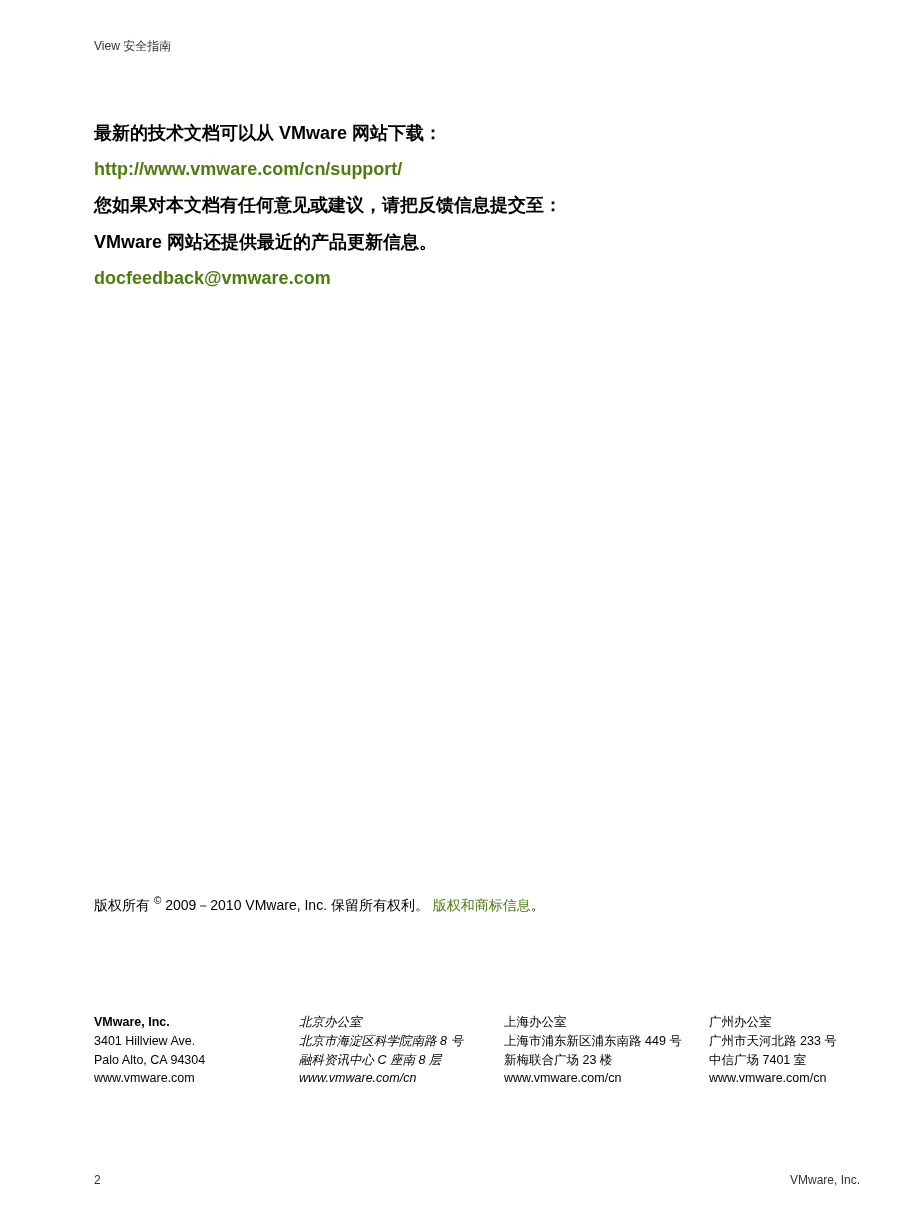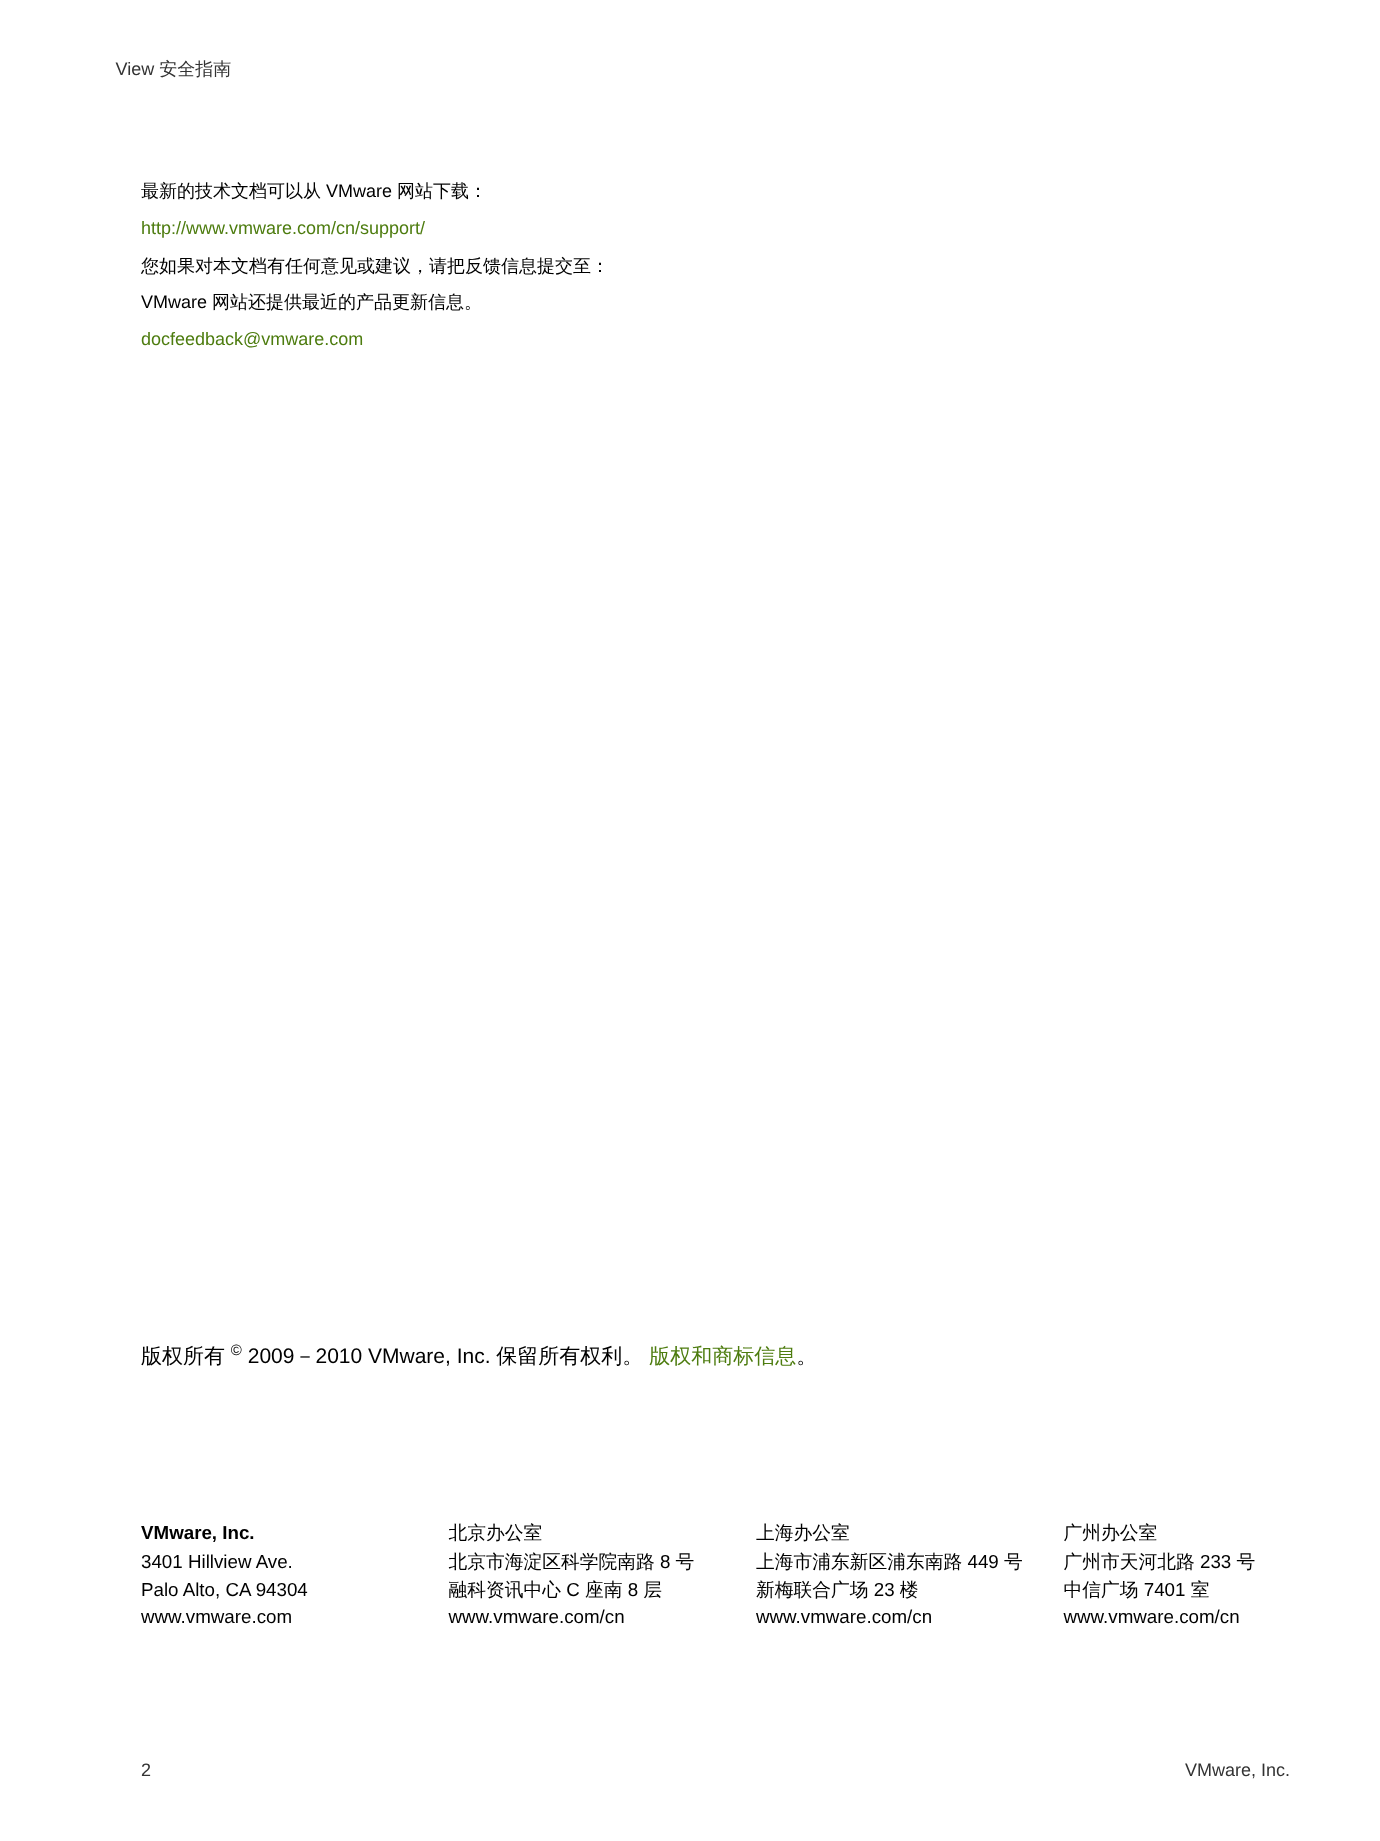--- a/index.html
+++ b/index.html
@@ -11,31 +11,32 @@
       width: 920px;
       height: 1227px;
       background: #fff;
       font-family: Arial, "Microsoft YaHei", sans-serif;
       position: relative;
       color: #000;
     }
     .header {
       position: absolute;
       top: 38px;
-      left: 77px;
+      left: 94px;
       font-size: 12px;
       color: #333;
     }
     .content {
       position: absolute;
       top: 116px;
       left: 94px;
       right: 94px;
-      font-size: 12px;
+      font-size: 18px;
       line-height: 1.9;
+      font-weight: bold;
     }
     .content p {
       margin-bottom: 2px;
     }
     .link {
       color: #4d7c0f;
       text-decoration: none;
     }
     .copyright {
       position: absolute;
@@ -55,21 +56,21 @@
       right: 60px;
       display: flex;
       gap: 20px;
       font-size: 12.5px;
       line-height: 1.5;
     }
     .address-col {
       flex-shrink: 0;
     }
     .col-1 { width: 185px; }
-    .col-2 { width: 185px; }
+    .col-2 { width: 185px; font-style: italic; }
     .col-3 { width: 185px; }
     .col-4 { width: 155px; }
     .address-col .title {
       font-weight: bold;
     }
     .footer {
       position: absolute;
       bottom: 40px;
       left: 94px;
       right: 60px;

